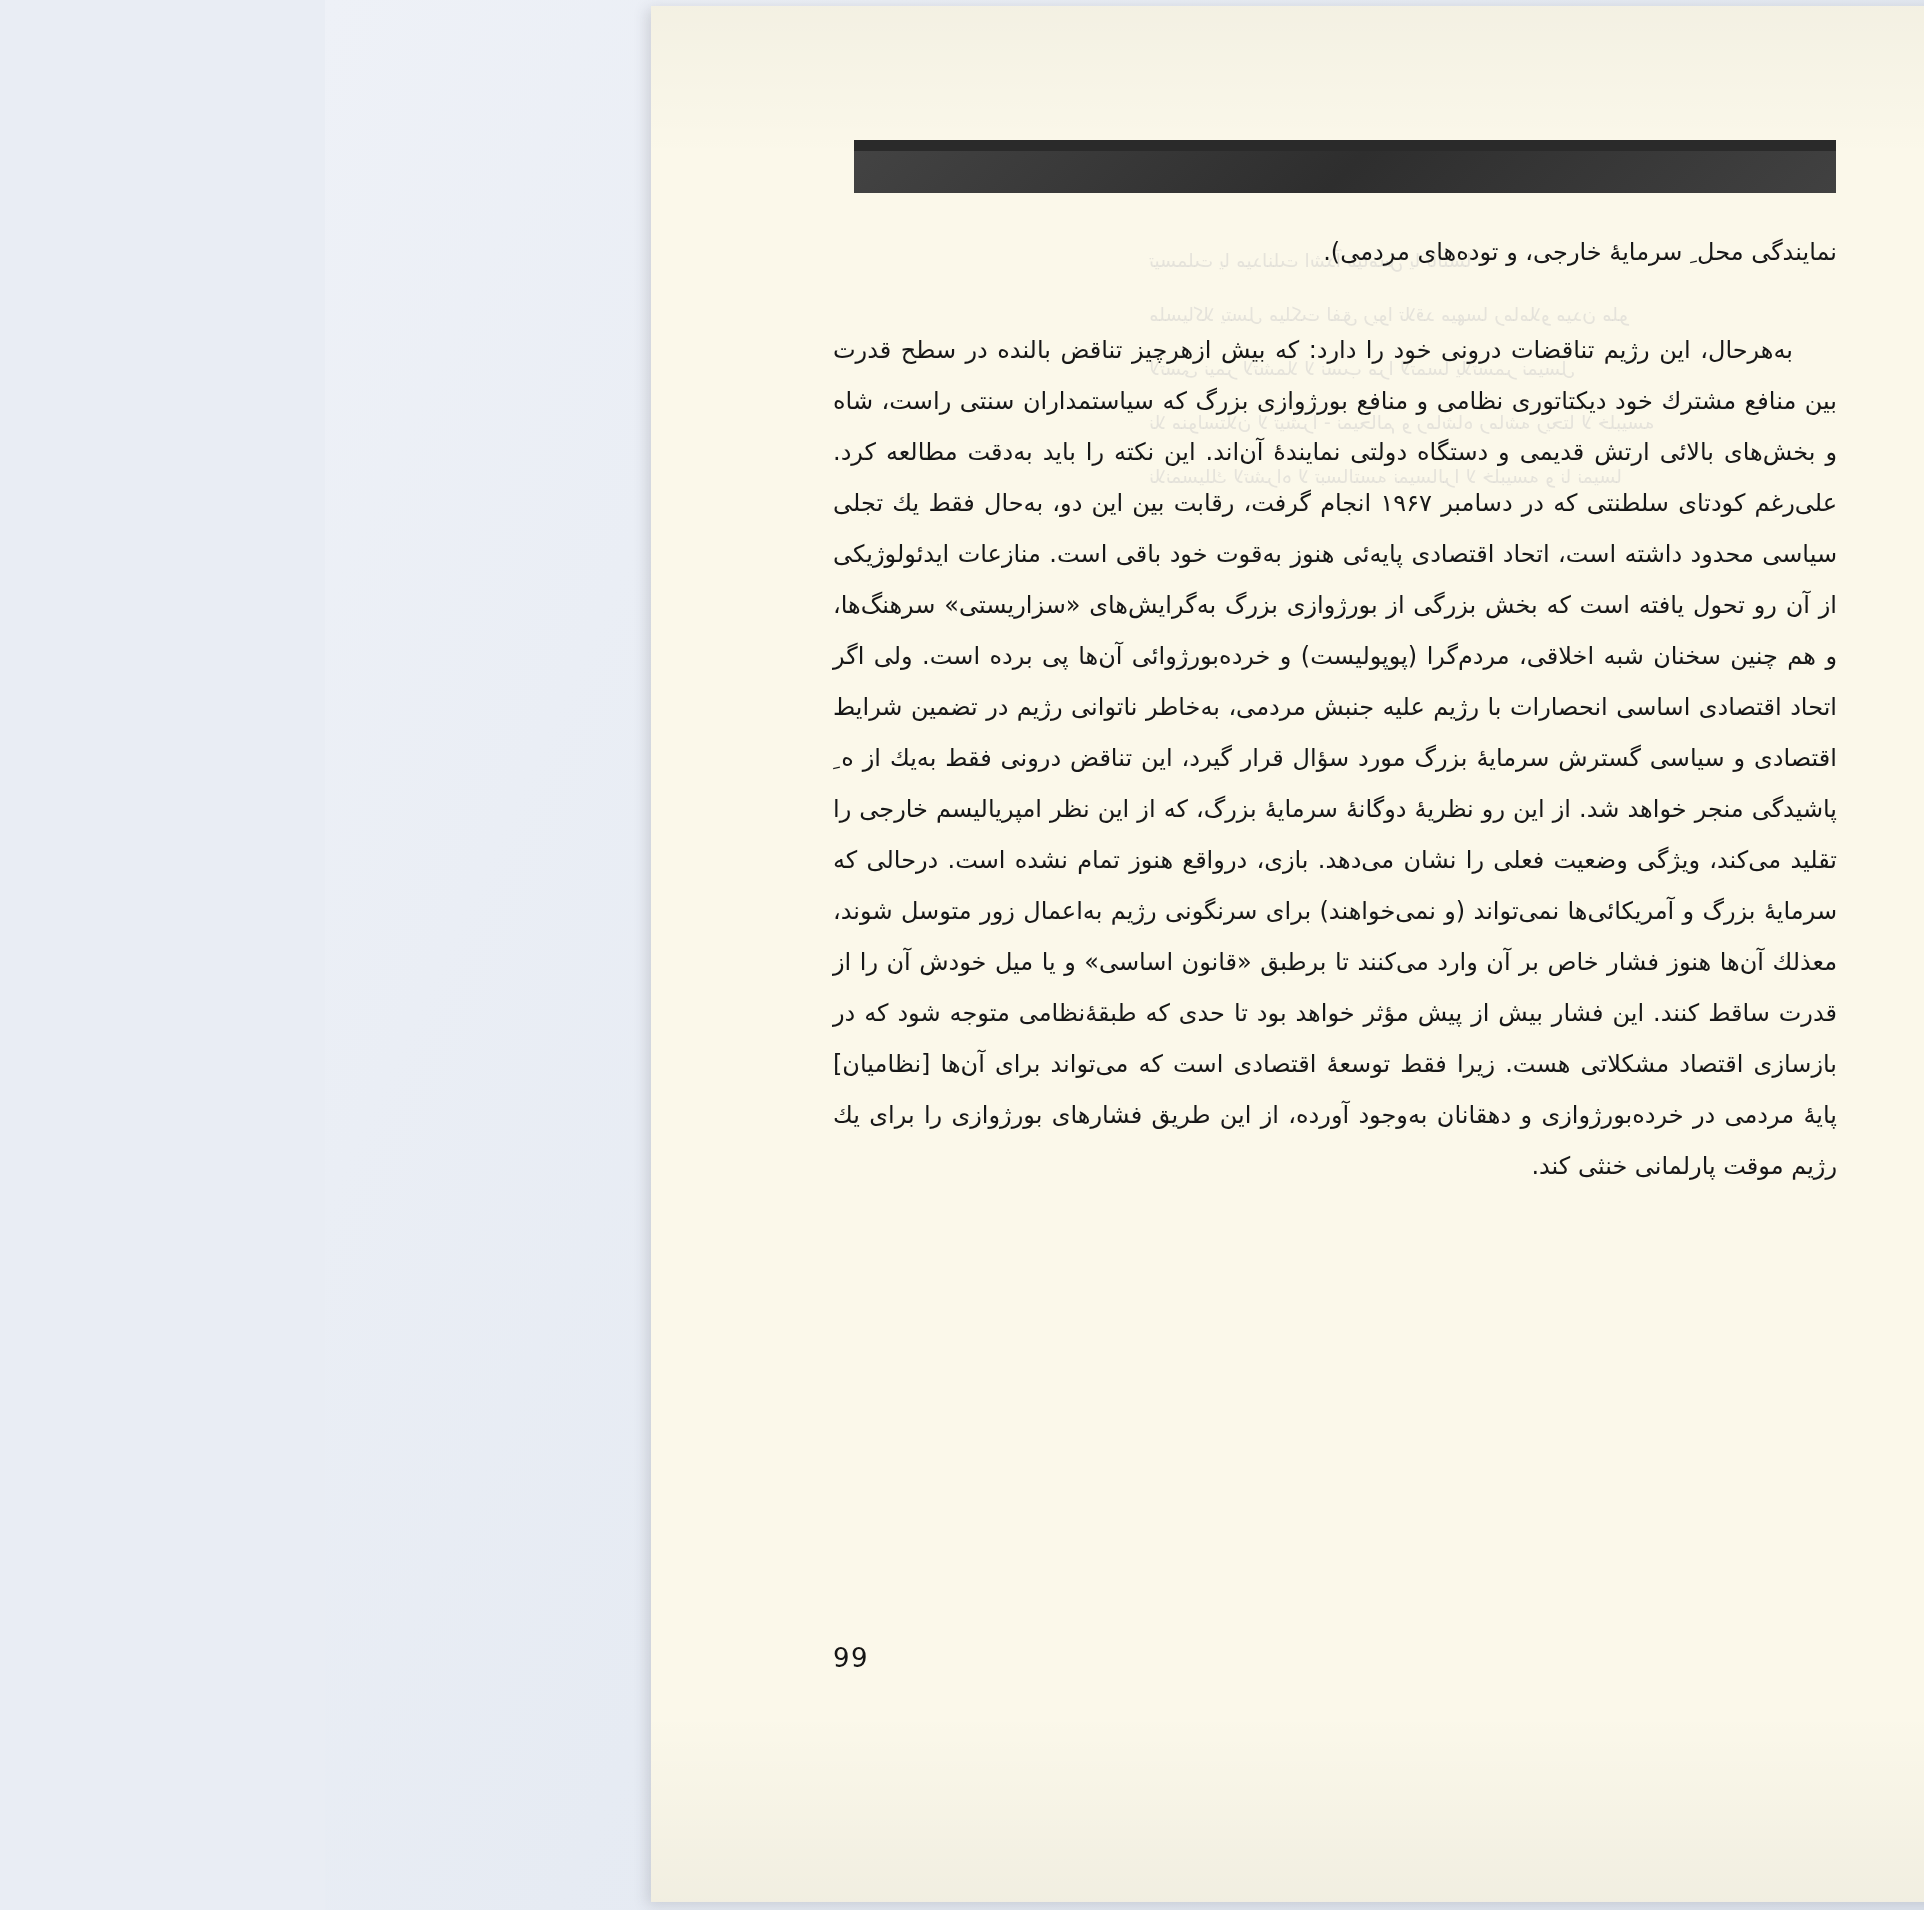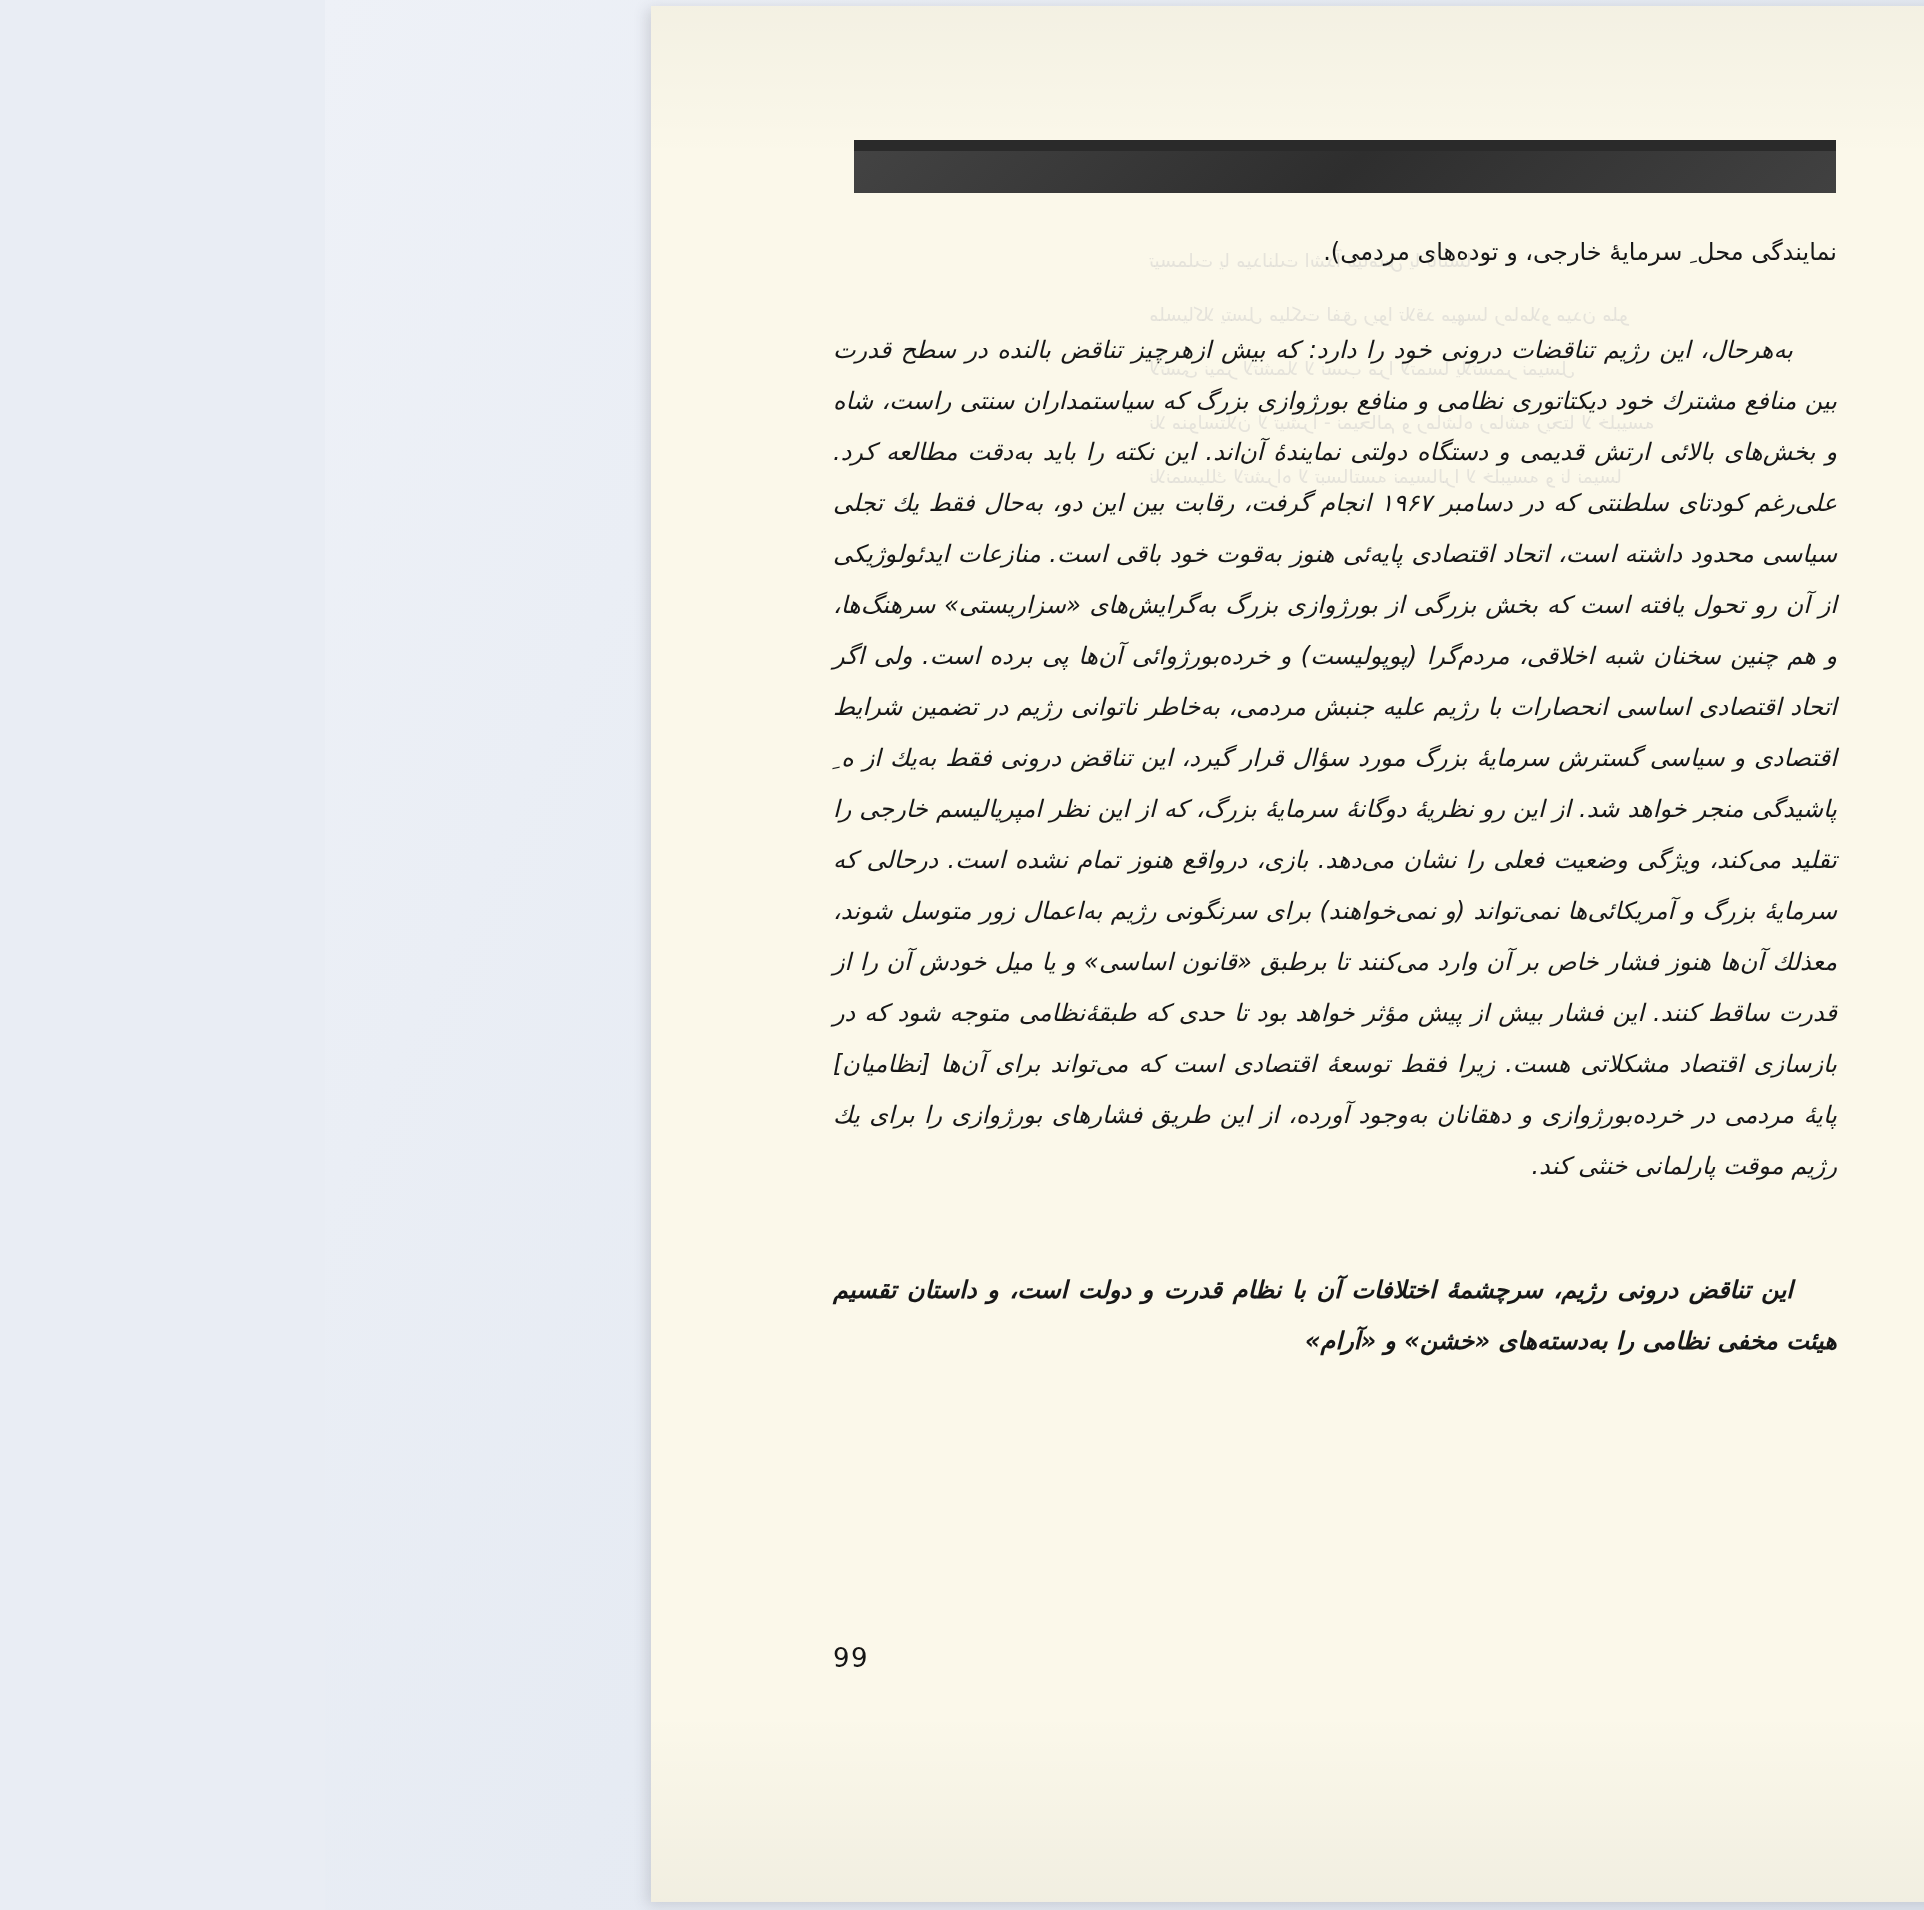--- a/index.html
+++ b/index.html
@@ -89,21 +89,21 @@
     text-align: justify;
   }
   p.para {
     margin: 0 0 0 0;
     font-size: 24px;
     line-height: 51px;
     text-align: justify;
     text-justify: inter-word;
     letter-spacing: 0px;
   }
-  p.para.indent { text-indent: 44px; font-style: italic; }
+  p.para.indent { text-indent: 44px; }
   p.first-line {
     margin: 0 0 47px 0;
     font-size: 24px;
     line-height: 51px;
     text-align: right;
   }
   p.para.bold {
     font-weight: bold;
   }
   .spacer-block { height: 73px; }
@@ -136,18 +136,17 @@
 
   </div>
 
   <div class="header-rule"></div>
   <div class="header-bar"></div>
 
   <div class="text-column">
     <p class="first-line">نمایندگی محل ِ سرمایهٔ خارجی، و توده‌های مردمی).</p>
     <p class="para indent">به‌هرحال، این رژیم تناقضات درونی خود را دارد: که بیش ازهرچیز تناقض بالنده در سطح قدرت بین منافع مشترك خود دیکتاتوری نظامی و منافع بورژوازی بزرگ که سیاستمداران سنتی راست، شاه و بخش‌های بالائی ارتش قدیمی و دستگاه دولتی نمایندهٔ آن‌اند. این نکته را باید به‌دقت مطالعه کرد. علی‌رغم کودتای سلطنتی که در دسامبر ۱۹۶۷ انجام گرفت، رقابت بین این دو، به‌حال فقط یك تجلی سیاسی محدود داشته است، اتحاد اقتصادی پایه‌ئی هنوز به‌قوت خود باقی است. منازعات ایدئولوژیکی از آن رو تحول یافته است که بخش بزرگی از بورژوازی بزرگ به‌گرایش‌های «سزاریستی» سرهنگ‌ها، و هم چنین سخنان شبه اخلاقی، مردم‌گرا (پوپولیست) و خرده‌بورژوائی آن‌ها پی برده است. ولی اگر اتحاد اقتصادی اساسی انحصارات با رژیم علیه جنبش مردمی، به‌خاطر ناتوانی رژیم در تضمین شرایط اقتصادی و سیاسی گسترش سرمایهٔ بزرگ مورد سؤال قرار گیرد، این تناقض درونی فقط به‌یك از ه ِ پاشیدگی منجر خواهد شد. از این رو نظریهٔ دوگانهٔ سرمایهٔ بزرگ، که از این نظر امپریالیسم خارجی را تقلید می‌کند، ویژگی وضعیت فعلی را نشان می‌دهد. بازی، درواقع هنوز تمام نشده است. درحالی که سرمایهٔ بزرگ و آمریکائی‌ها نمی‌تواند (و نمی‌خواهند) برای سرنگونی رژیم به‌اعمال زور متوسل شوند، معذلك آن‌ها هنوز فشار خاص بر آن وارد می‌کنند تا برطبق «قانون اساسی» و یا میل خودش آن را از قدرت ساقط کنند. این فشار بیش از پیش مؤثر خواهد بود تا حدی که طبقهٔ‌نظامی متوجه شود که در بازسازی اقتصاد مشکلاتی هست. زیرا فقط توسعهٔ اقتصادی است که می‌تواند برای آن‌ها [نظامیان] پایهٔ مردمی در خرده‌بورژوازی و دهقانان به‌وجود آورده، از این طریق فشارهای بورژوازی را برای یك رژیم موقت پارلمانی خنثی کند.</p>
     <div class="spacer-block"></div>
-    <p class="para indent bold">این تناقض درونی رژیم، سرچشمهٔ اختلافات آن با نظام قدرت و دولت است، و داستان تقسیم هیئت مخفی نظامی را به‌دسته‌های «خشن» و «آرام»</p>
   </div>
 
   <div class="page-number">99</div>
 </div>
 
 
 </body></html>

